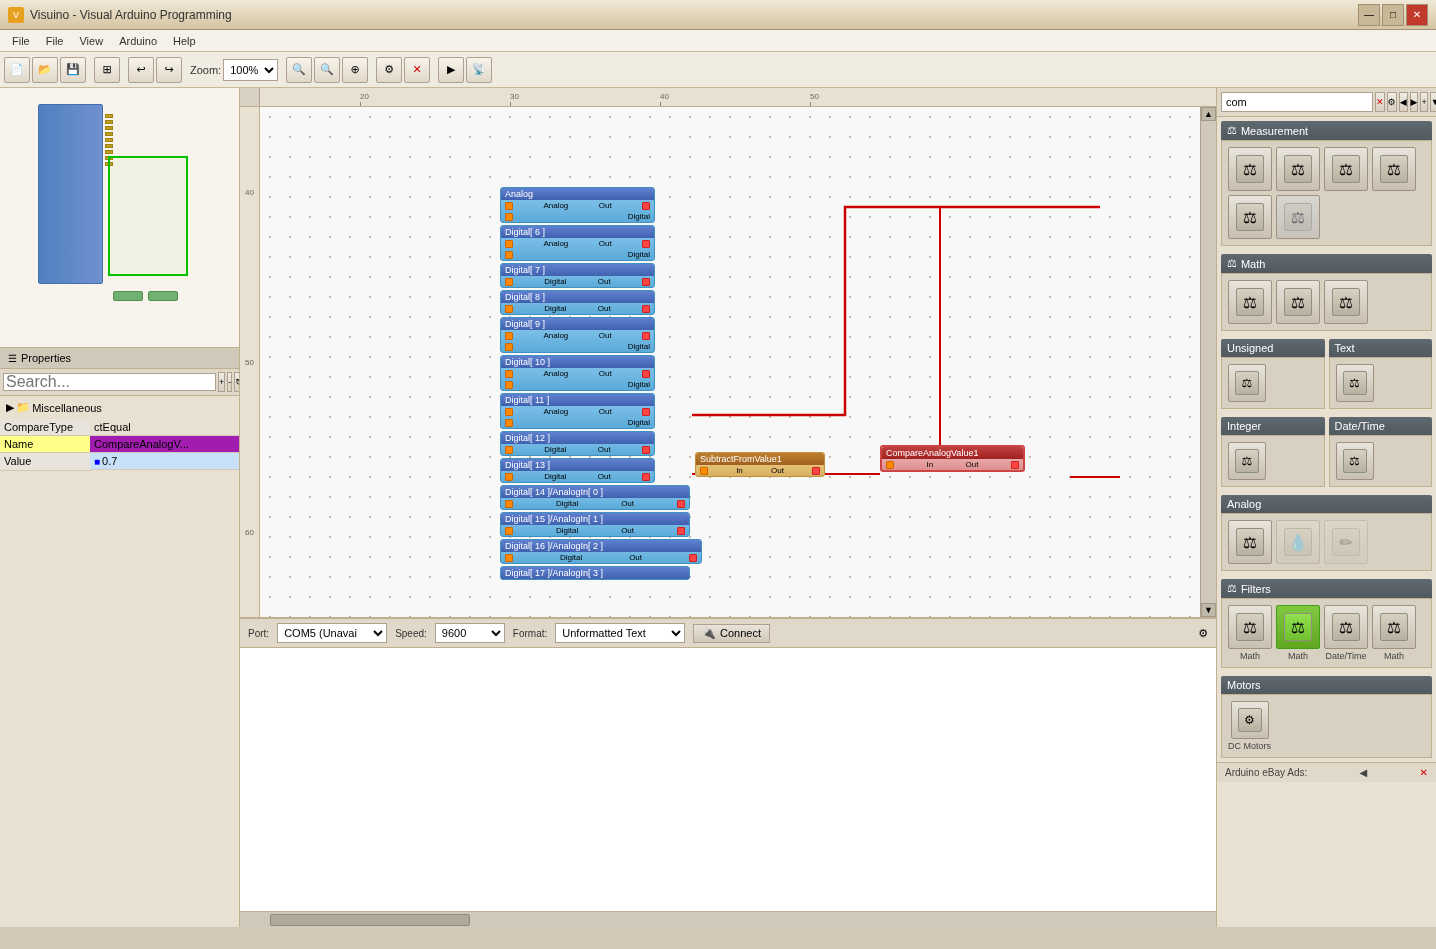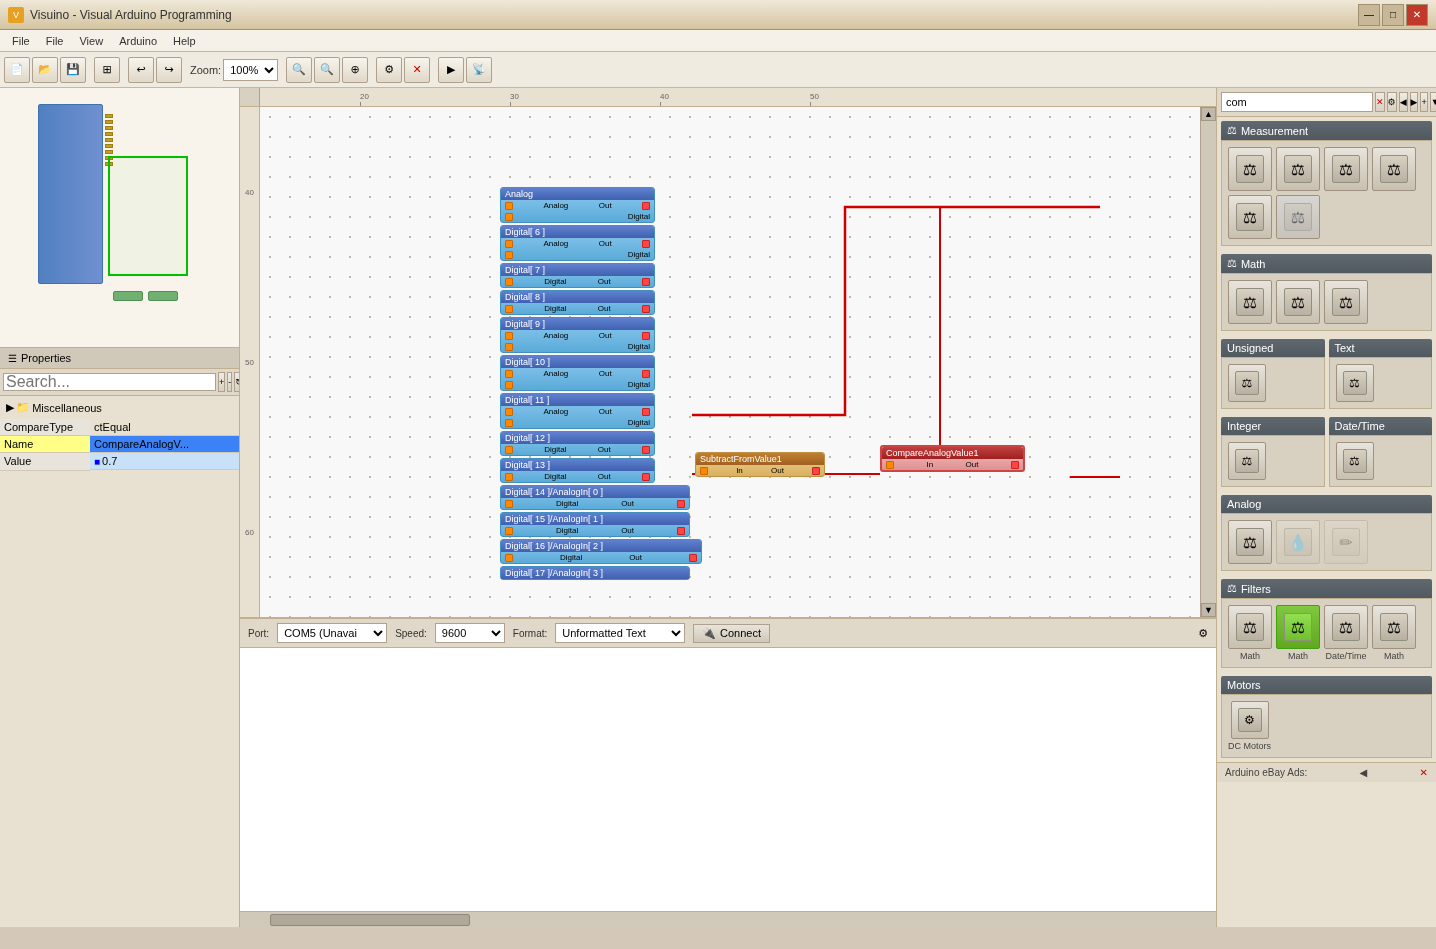--- a/index.html
+++ b/index.html
@@ -212,21 +212,21 @@
         </div>
       </div>
       <table class="prop-grid">
         <tbody>
             <tr>
           <td>CompareType</td>
           <td>ctEqual</td>
         </tr>
         <tr>
           <td style="background:#ffff88;">Name</td>
-          <td style="background:#3b82f6;">CompareAnalogV...</td>
+          <td style="background:#a21caf;">CompareAnalogV...</td>
         </tr>
         <tr>
           <td>Value</td>
           <td style="background:#c8e0f8; display:flex; align-items:center; gap:2px;">
             <span style="color:blue; font-size:10px;">■</span>
             <span>0.7</span>
           </td>
         </tr>
       </tbody>
         </table>

